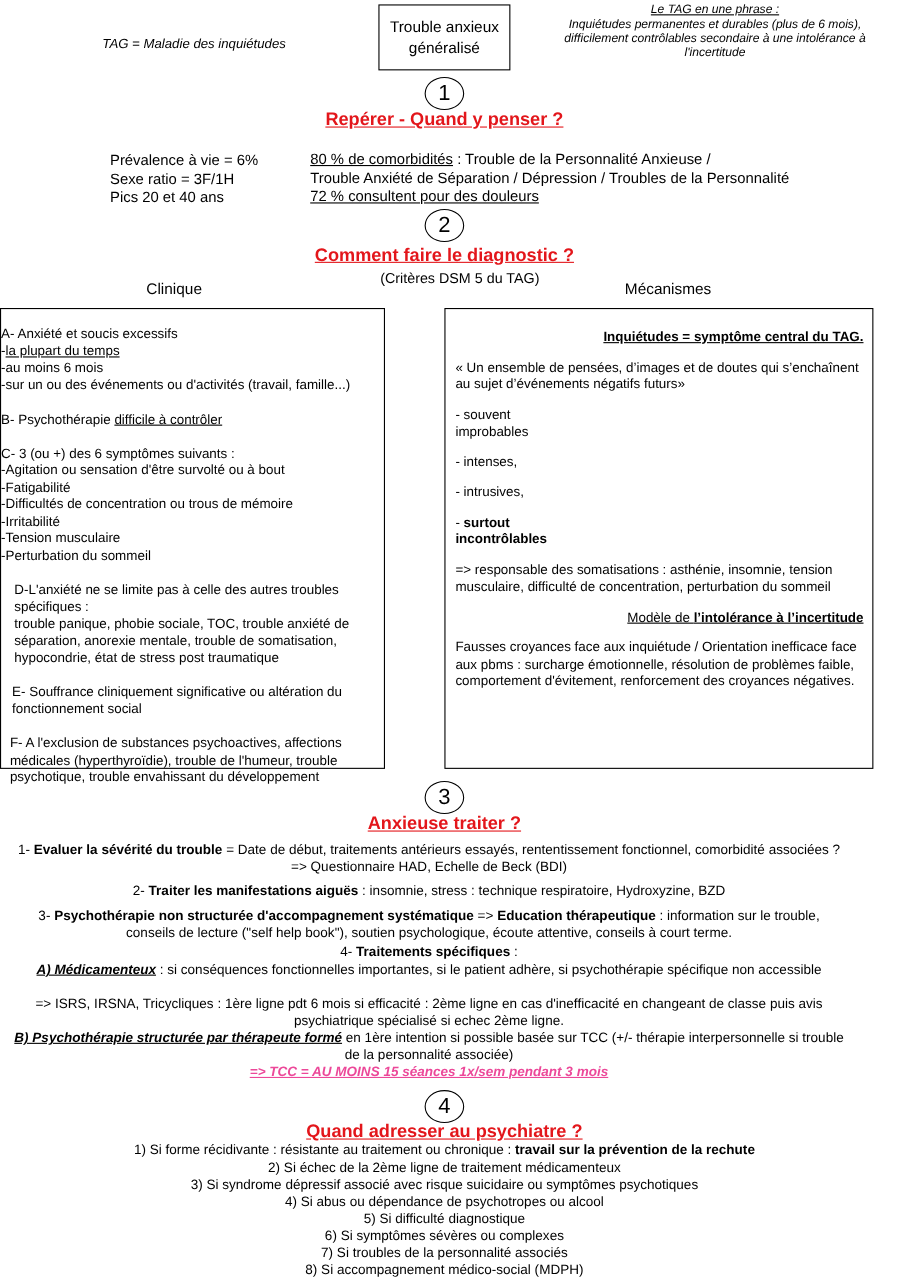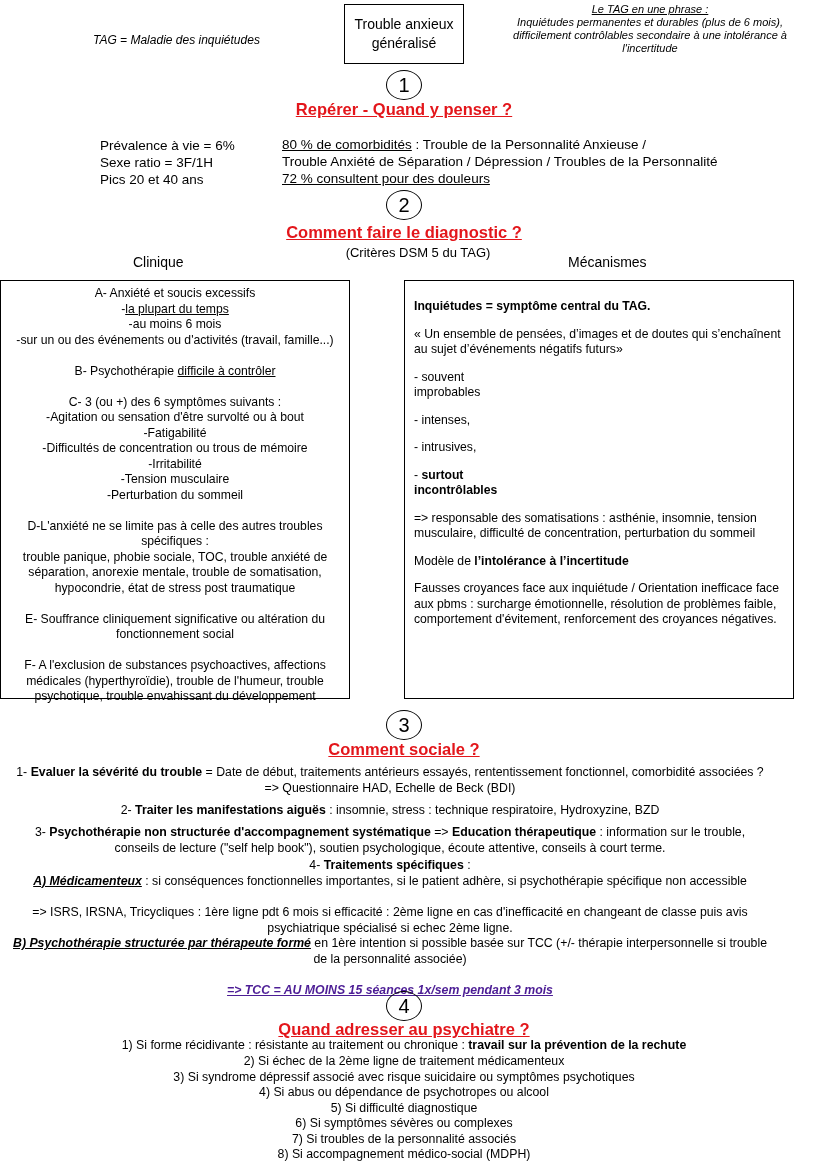--- a/index.html
+++ b/index.html
@@ -1,20 +1,20 @@
 <!DOCTYPE html>
 <html><head>
 <meta charset="utf-8">
 <style>
   html, body { margin: 0; padding: 0; background: #ffffff; }
   body { width: 818px; height: 1163px; position: relative; overflow: hidden;
          font-family: "Liberation Sans", sans-serif; color: #000; }
   .abs { position: absolute; }
-  .center { text-align: left; }
-  .red { color: #4c1d95; margin-top: 16px; }
+  .center { text-align: right; text-decoration: underline; }
+  .red { color: #ec4899; }
   .u { text-decoration: underline; }
   .b { font-weight: bold; }
   .i { font-style: italic; }
 
   
   #tag-def { left: 93px; top: 33px; font-size: 12px; font-style: italic; }
   #title-box { left: 344px; top: 4px; width: 118px; height: 58px; border: 1.5px solid #000;
                font-size: 14px; line-height: 19px; display: flex; align-items: center; justify-content: center;
                text-align: center; }
   #one-phrase { left: 500px; top: 3px; width: 300px; font-size: 11px; font-style: italic; line-height: 13px; text-align: center; }
@@ -26,21 +26,21 @@
 
   
   #stats { left: 72px; top: 137px; font-size: 13.5px; line-height: 17px; margin-left: 28px; }
   #comorb { left: 282px; top: 136px; font-size: 13.5px; line-height: 17px; }
 
   #dsm-note { left: 14px; width: 808px; top: 245px; font-size: 13px; text-align: center; }
   #col-clin { left: 133px; top: 254px; font-size: 14px; }
   #col-meca { left: 568px; top: 254px; font-size: 14px; }
 
   #clin-box { left: 0px; top: 280px; width: 350px; height: 419px; border: 1.3px solid #000;
-              font-size: 12.2px; line-height: 15.5px; text-align: center; box-sizing: border-box; padding-top: 5px; }
+              font-size: 12.2px; line-height: 15.5px; text-align: left; box-sizing: border-box; padding-top: 15px; }
   #clin-box p { margin: 0 0 15.5px 0; }
   #meca-box { left: 404px; top: 280px; width: 390px; height: 419px; border: 1.3px solid #000;
               font-size: 12.2px; line-height: 15.5px; box-sizing: border-box; padding: 18px 8px 0 9px; }
   #meca-box p { margin: 0 0 12px 0; }
 
   
   .line { left: 0; width: 776px; text-align: center; font-size: 12.3px; line-height: 15.5px; }
 
   
   .ref-line { left: 0; width: 808px; text-align: center; font-size: 12.3px; line-height: 15.6px; }
@@ -121,21 +121,21 @@
     <span class="b">incontrôlables</span>
   </p>
   <p>=&gt; responsable des somatisations : asthénie, insomnie, tension musculaire, difficulté de concentration, perturbation du sommeil</p>
   <p class="center">
     <span>Modèle de </span><span class="b">l’intolérance à l’incertitude</span>
   </p>
   <p style="margin:0">Fausses croyances face aux inquiétude / Orientation inefficace face aux pbms : surcharge émotionnelle, résolution de problèmes faible, comportement d'évitement, renforcement des croyances négatives.</p>
 </div>
 
 <div class="abs num-circle" style="top:710px">3</div>
-<div class="abs sec-title" style="top:740px">Comment sociale ?</div>
+<div class="abs sec-title" style="top:740px">Anxieuse traiter ?</div>
 
 <div class="abs line" style="top:765px;left:10px;width:760px">
   <span>1- </span><span class="b">Evaluer la sévérité du trouble</span><span> = Date de début, traitements antérieurs essayés, rententissement fonctionnel, comorbidité associées ? =&gt; Questionnaire HAD, Echelle de Beck (BDI)</span>
 </div>
 <div class="abs line" style="top:803px;left:10px;width:760px">
   <span>2- </span><span class="b">Traiter les manifestations aiguës</span><span> : insomnie, stress : technique respiratoire, Hydroxyzine, BZD</span>
 </div>
 <div class="abs line" style="top:825px;left:20px;width:740px">
   <span>3- </span><span class="b">Psychothérapie non structurée d'accompagnement systématique</span><span> =&gt; </span><span class="b">Education thérapeutique</span><span> : information sur le trouble, conseils de lecture ("self help book"), soutien psychologique, écoute attentive, conseils à court terme.</span>
 </div>

